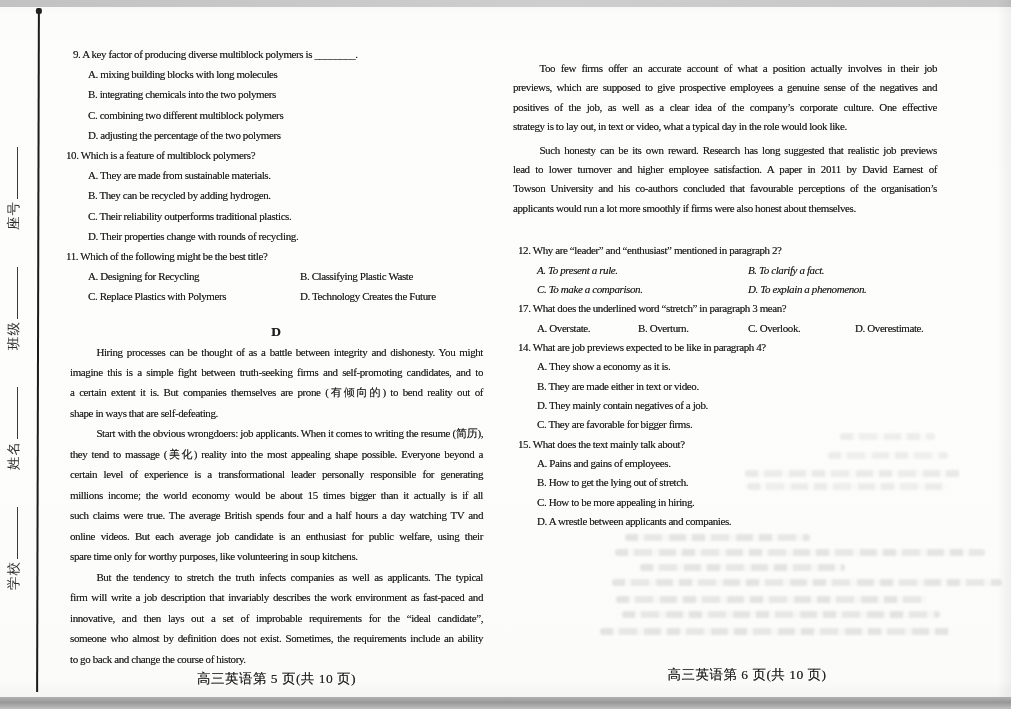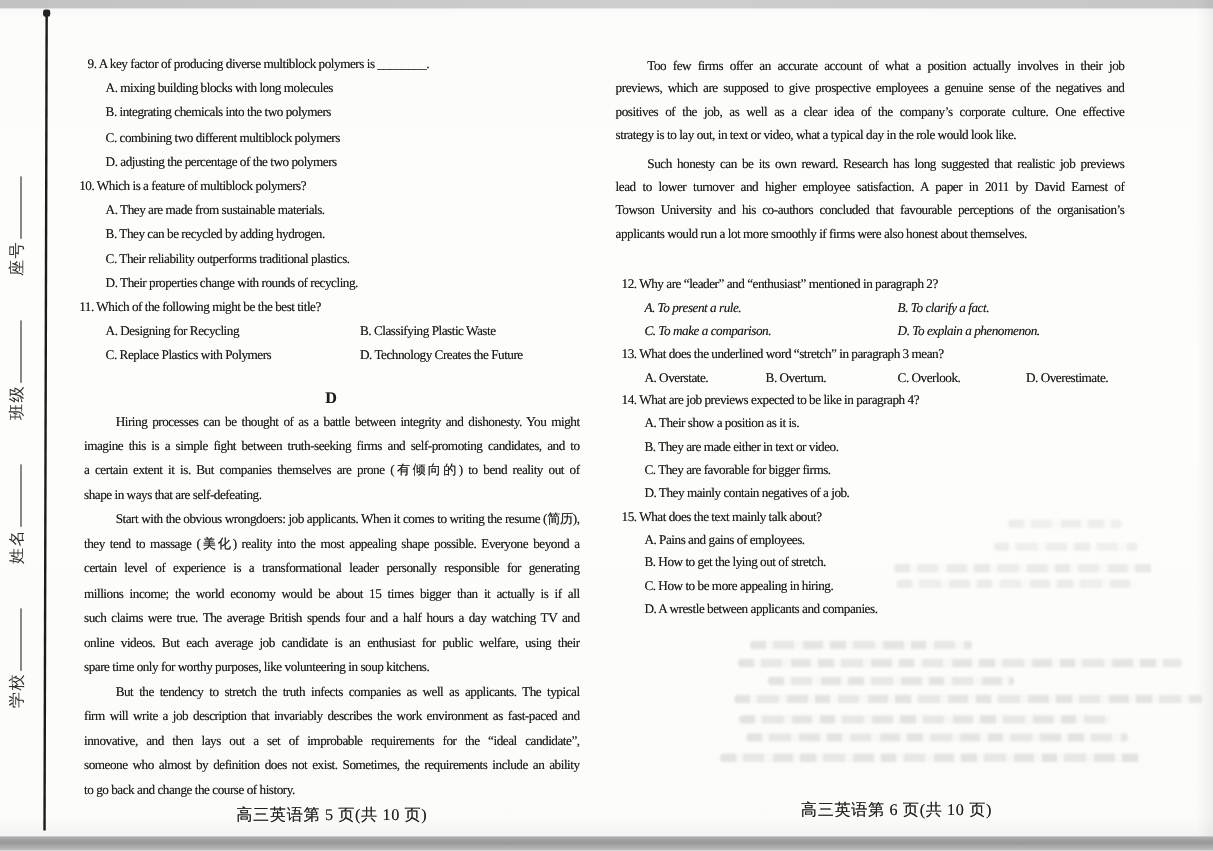--- a/index.html
+++ b/index.html
@@ -22,21 +22,21 @@
   .margin-wrap{position:absolute;left:5px;top:112px;width:30px;height:478px;}
   .margin-rot{width:478px;white-space:nowrap;transform:rotate(-90deg) translateX(-478px);transform-origin:0 0;
     font-size:13.5px;color:#2c2c2c;letter-spacing:1px;}
   .m-line{display:inline-block;width:52px;border-bottom:1.2px solid #3a3a3a;height:0.9em;margin:0 37px 0 2px;}
   .m-line.endl{margin-right:0;}
 
   
   .col{position:absolute;font-size:11px;letter-spacing:-0.4px;
     text-shadow:0 0 .35px rgba(25,25,25,.6);}
   .col.left{left:66px;top:44px;width:421px;line-height:20.2px;}
-  .col.right{left:513px;top:46px;width:424px;line-height:19.35px;}
+  .col.right{left:513px;top:59px;width:424px;line-height:19.35px;}
 
   .stem{white-space:nowrap;}
   .col.left .stem.s1{padding-left:7px;}
   .col.right .stem{padding-left:5px;}
   .opts{margin-left:22px;}
   .col.right .opts{margin-left:24px;}
   .opt{white-space:nowrap;}
   .optrow{display:grid;}
   .optrow.two-l{grid-template-columns:212px auto;margin-left:22px;}
   .optrow.two-r{grid-template-columns:211px auto;margin-left:24px;font-style:italic;}
@@ -159,34 +159,34 @@
     <div class="stem qgap">12. Why are “leader” and “enthusiast” mentioned in paragraph 2?</div>
     <div class="optrow two-r">
       <div class="opt">A. To present a rule.</div>
       <div class="opt">B. To clarify a fact.</div>
     </div>
     <div class="optrow two-r">
       <div class="opt">C. To make a comparison.</div>
       <div class="opt">D. To explain a phenomenon.</div>
     </div>
 
-    <div class="stem">13. What does the underlined word “stretch” in paragraph 3 mean?</div>
+    <div class="stem">17. What does the underlined word “stretch” in paragraph 3 mean?</div>
     <div class="optrow four-r">
       <div class="opt">A. Overstate.</div>
       <div class="opt">B. Overturn.</div>
       <div class="opt">C. Overlook.</div>
       <div class="opt">D. Overestimate.</div>
     </div>
 
     <div class="stem">14. What are job previews expected to be like in paragraph 4?</div>
     <div class="opts">
-      <div class="opt">A. Their show a position as it is.</div>
+      <div class="opt">A. They show a economy as it is.</div>
       <div class="opt">B. They are made either in text or video.</div>
+      <div class="opt">D. They mainly contain negatives of a job.</div>
       <div class="opt">C. They are favorable for bigger firms.</div>
-      <div class="opt">D. They mainly contain negatives of a job.</div>
     </div>
 
     <div class="stem">15. What does the text mainly talk about?</div>
     <div class="opts">
       <div class="opt">A. Pains and gains of employees.</div>
       <div class="opt">B. How to get the lying out of stretch.</div>
       <div class="opt">C. How to be more appealing in hiring.</div>
       <div class="opt">D. A wrestle between applicants and companies.</div>
     </div>
   </div>

